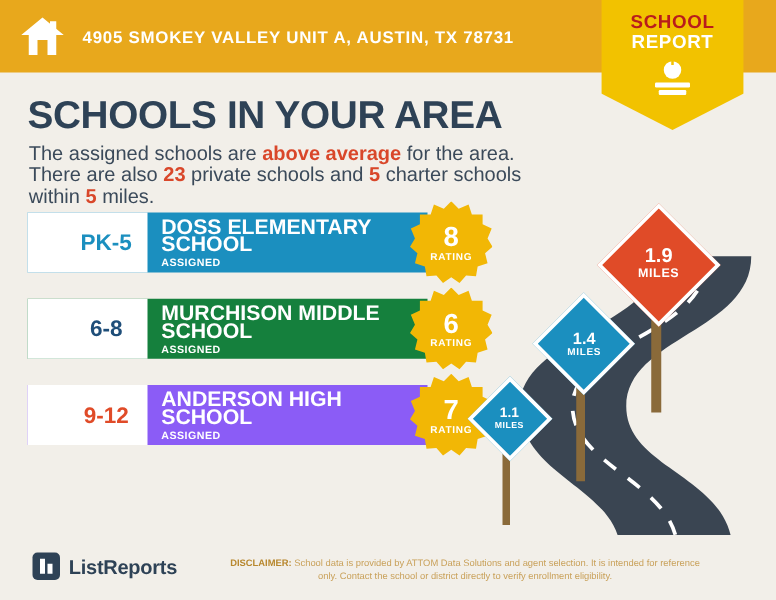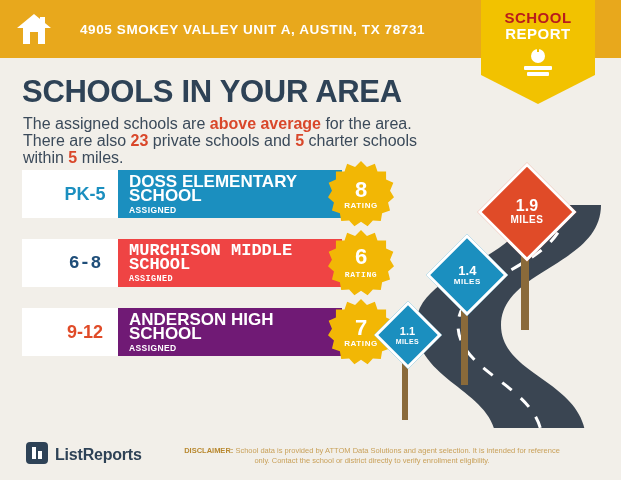--- a/index.html
+++ b/index.html
@@ -10,21 +10,21 @@
     overflow:hidden;
     position:relative;
   }
   .page{position:relative;width:621px;height:480px;overflow:hidden;background:#f2efe9;}
 
   
   .header{
     position:absolute;top:0;left:0;width:621px;height:58px;
     background:#e8a81c;
   }
-  .header-inner{display:flex;align-items:center;height:58px;padding-left:16px;gap:14px;}
+  .header-inner{display:flex;align-items:center;height:58px;padding-left:16px;}
   .home-icon{width:36px;height:34px;position:relative;margin-right:14px;}
   .addr{
     color:#ffffff;font-size:13.5px;font-weight:bold;letter-spacing:0.6px;
     white-space:nowrap;
   }
 
   
   .badge{
     position:absolute;right:26px;top:0;width:114px;height:104px;
     background:#f2c200;
@@ -147,34 +147,34 @@
         <div class="sname">DOSS ELEMENTARY SCHOOL</div>
         <div class="sassigned">ASSIGNED</div>
       </div>
       <div class="rating">
         <div class="burst"></div>
         <div class="rnum">8</div>
         <div class="rlabel">RATING</div>
       </div>
     </div>
 
-    <div class="row" style="background:#ef4444;font-family:Liberation Mono, monospace;">
+    <div class="row" style="background:#15803d;">
       <div class="grade" style="color:#1f4e79;">6-8</div>
       <div class="rowbody">
         <div class="sname">MURCHISON MIDDLE SCHOOL</div>
         <div class="sassigned">ASSIGNED</div>
       </div>
       <div class="rating">
         <div class="burst"></div>
         <div class="rnum">6</div>
         <div class="rlabel">RATING</div>
       </div>
     </div>
 
-    <div class="row" style="background:#701a75;">
+    <div class="row" style="background:#8b5cf6;">
       <div class="grade" style="color:#e04b28;">9-12</div>
       <div class="rowbody">
         <div class="sname">ANDERSON HIGH SCHOOL</div>
         <div class="sassigned">ASSIGNED</div>
       </div>
       <div class="rating">
         <div class="burst"></div>
         <div class="rnum">7</div>
         <div class="rlabel">RATING</div>
       </div>

